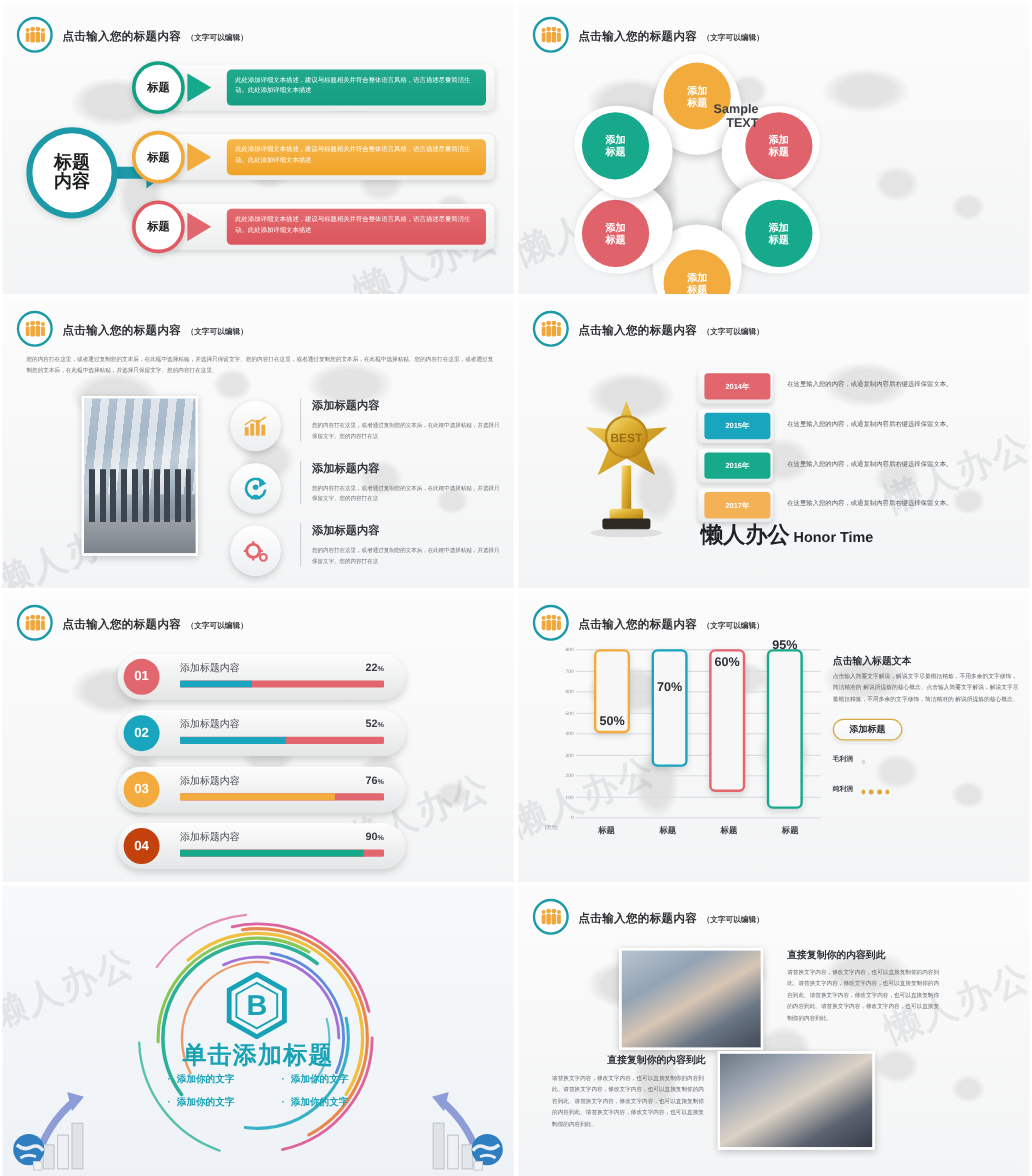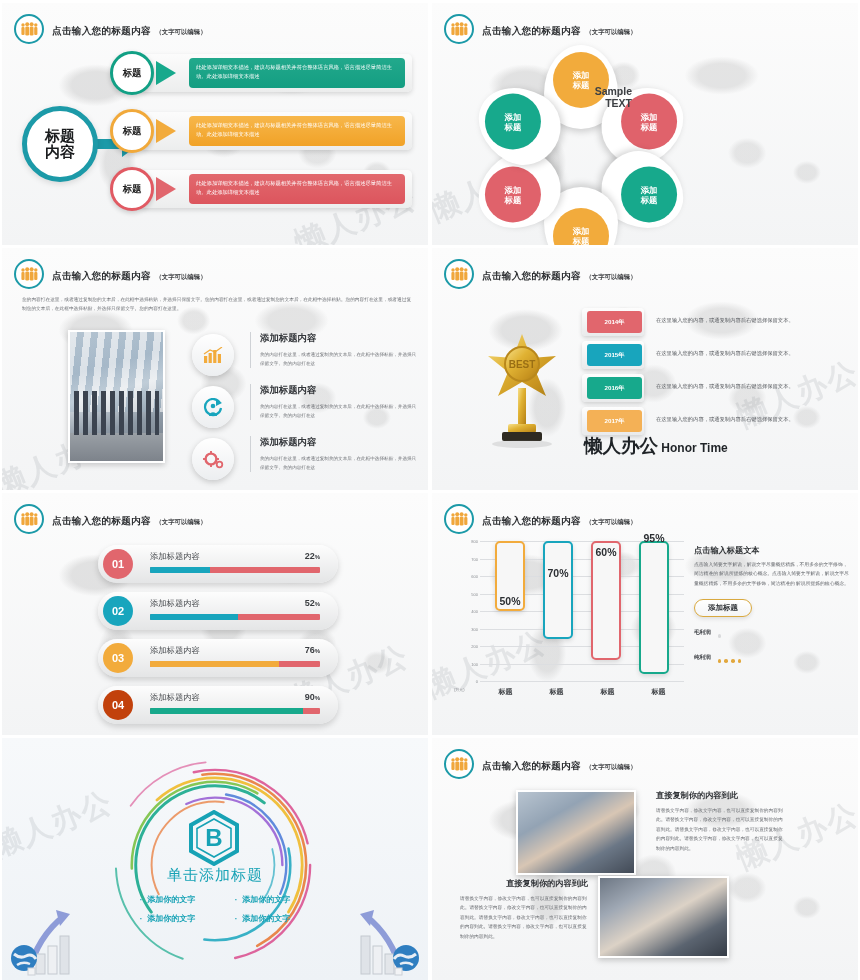--- a/index.html
+++ b/index.html
@@ -219,21 +219,21 @@
   .s6 .mrow{ margin-top:7px; display:flex; align-items:center; gap:7px; }
   .s6 .mrow b{ font-size:5.6px; color:#3f4247; }
   .s6 .dot{ width:3.6px; height:3.6px; border-radius:50%; background:#e2a83e; display:inline-block; margin-right:3px;}
   .s6 .dot.pale{ background:#d9dadc; }
 
   
   .s7{ background:linear-gradient(#f7f9fb,#eef2f6); }
   .s7 .ring{ position:absolute; left:104px; top:18px; width:218px; height:218px; }
   .s7 .hex{ position:absolute; left:185px; top:72px; width:54px; height:56px; }
   .s7 .t7{ position:absolute; left:0; right:0; top:128px; text-align:center;
-            font-size:15px; font-weight:normal; color:#17a2b5; letter-spacing:1px; }
+            font-size:20px; font-weight:bold; color:#17a2b5; letter-spacing:1px; }
   .s7 .grid7{ position:absolute; left:118px; top:152px; width:190px;
               display:flex; flex-wrap:wrap; }
   .s7 .gi{ width:50%; font-size:8px; color:#17a2b5; font-weight:bold; padding:4px 0; text-align:center;}
   .s7 .gi::before{ content:"·"; margin-right:5px; color:#17a2b5; }
   .s7 .globeL{ position:absolute; left:8px; bottom:4px; width:96px; height:72px;}
   .s7 .globeR{ position:absolute; right:8px; bottom:4px; width:96px; height:72px; transform:scaleX(-1);}
 
   
   .s8 .ph{ position:absolute; border:2px solid #fff; box-shadow:0 2px 6px rgba(0,0,0,.22); overflow:hidden;}
   .s8 .ph1{ left:84px; top:52px; width:120px; height:85px;

